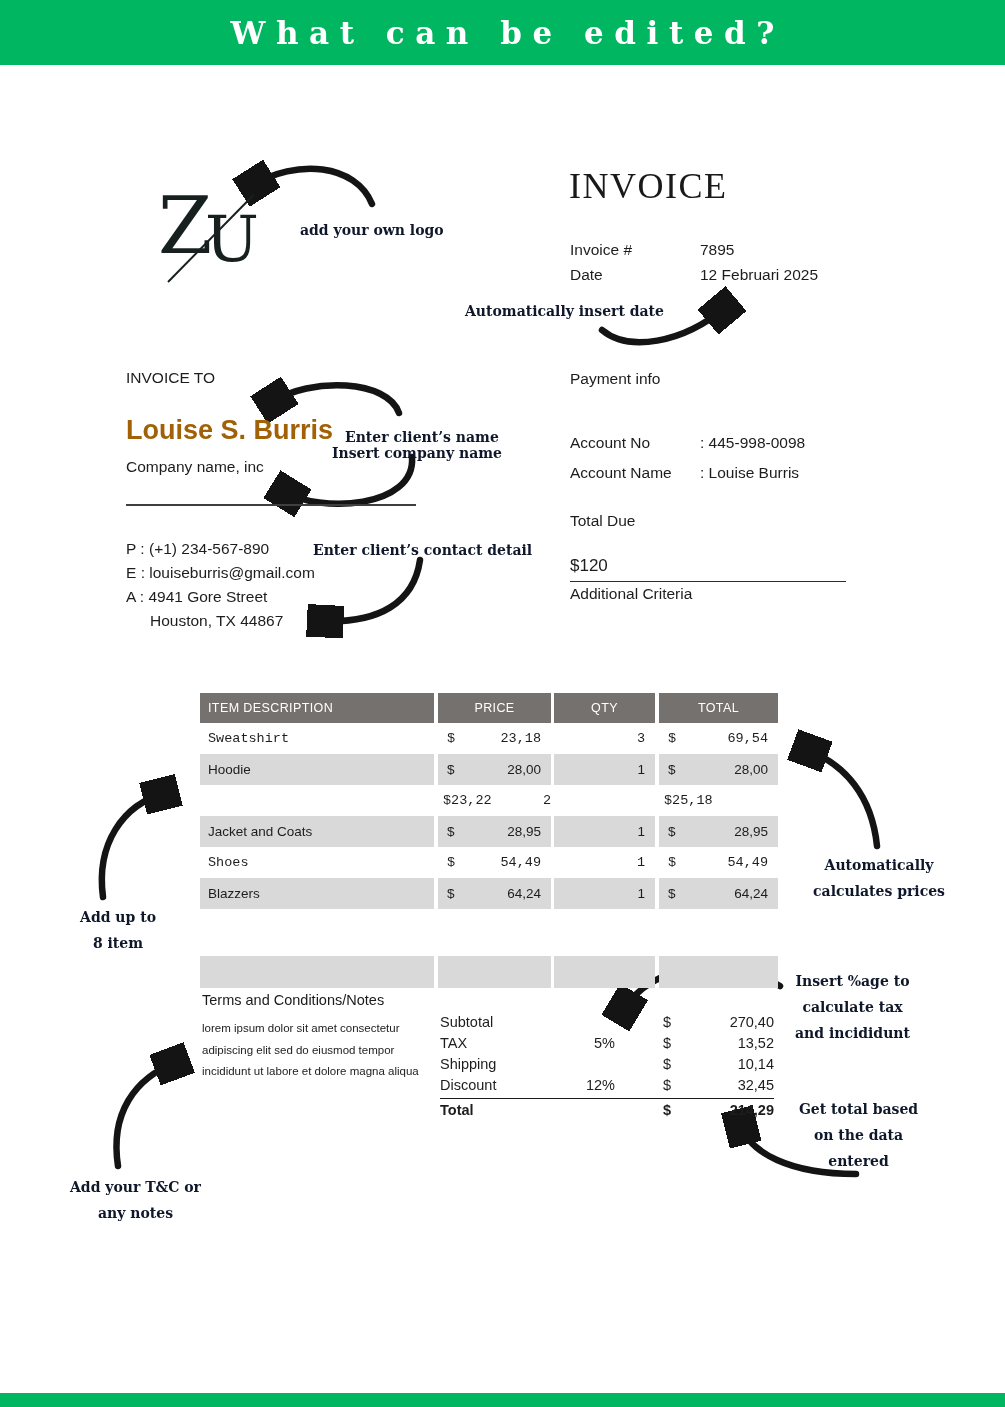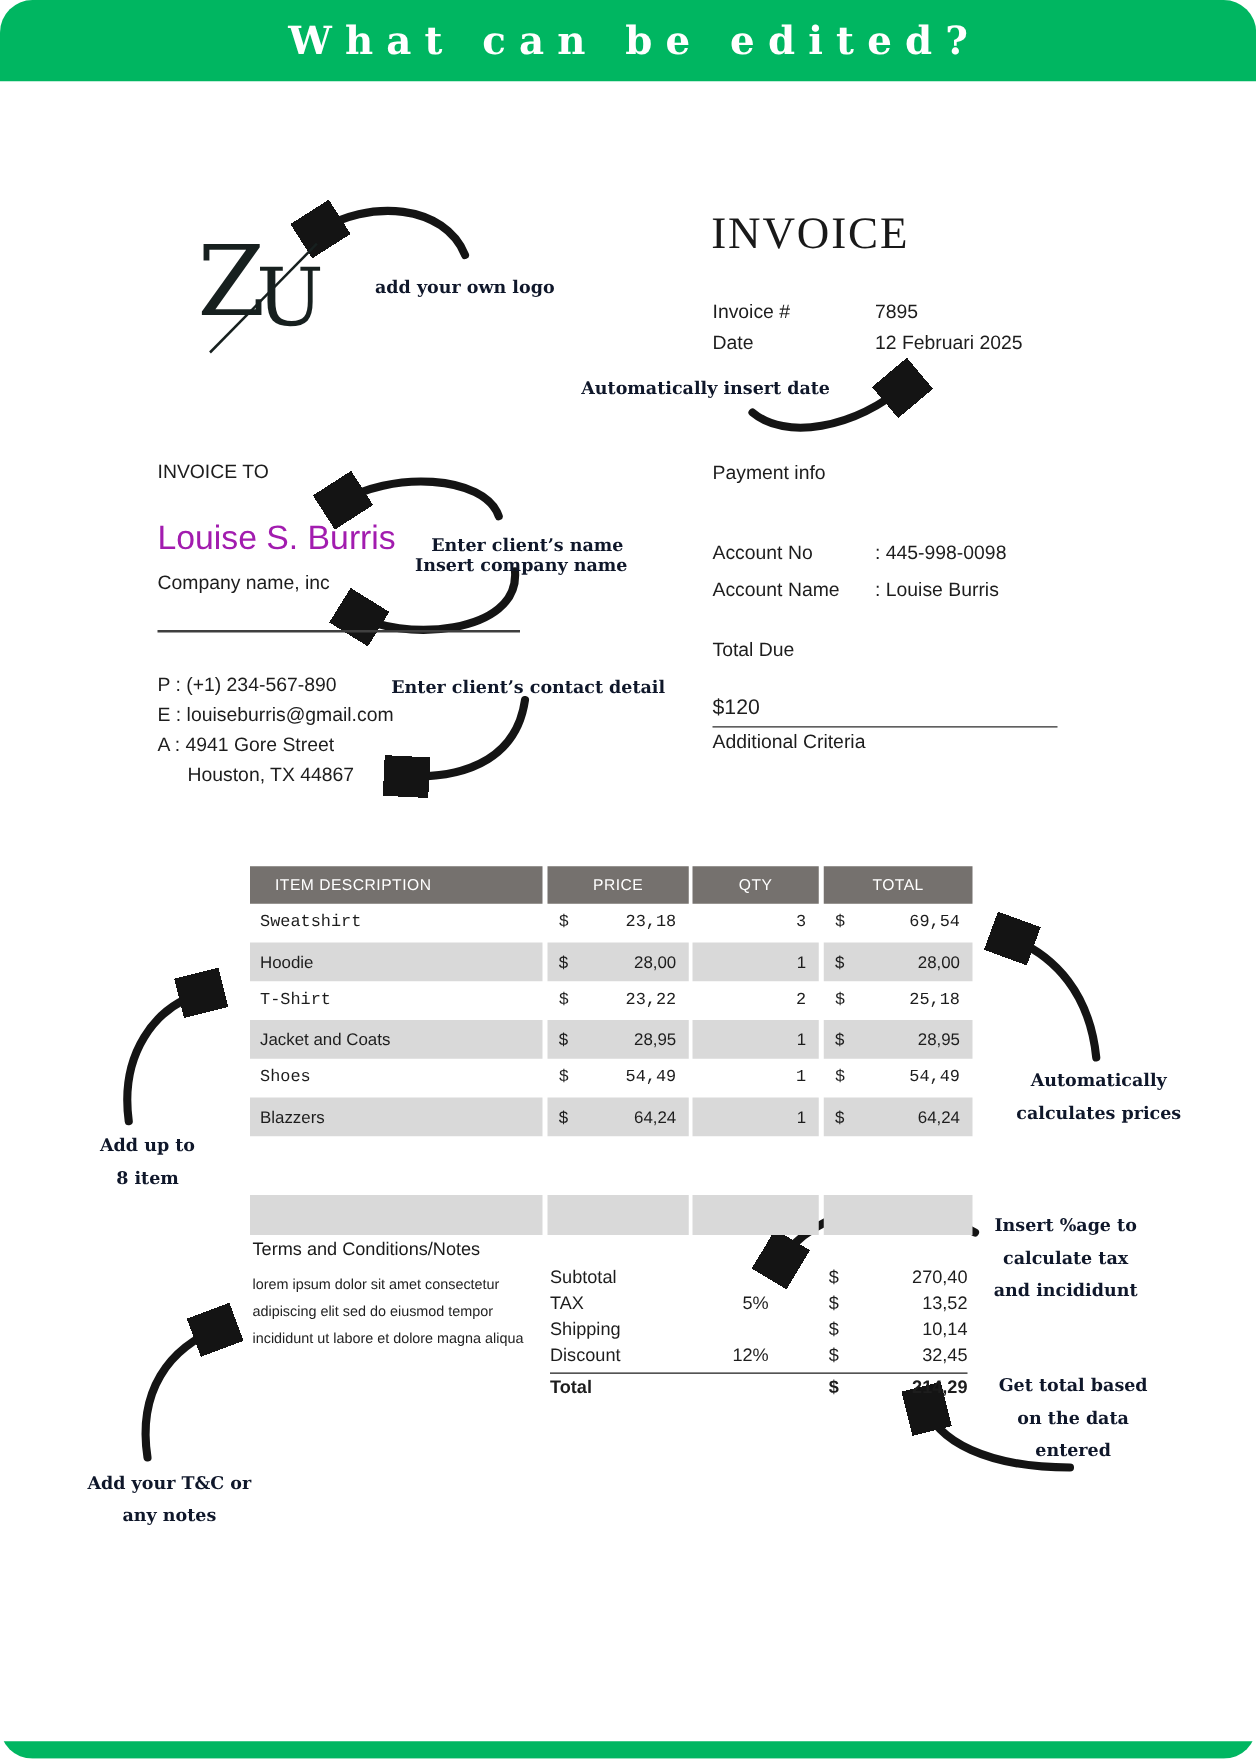--- a/index.html
+++ b/index.html
@@ -1,20 +1,20 @@
 <!DOCTYPE html>
 <html><head>
 <meta charset="utf-8">
 <style>
   * { margin:0; padding:0; box-sizing:border-box; }
   html,body { background:#ffffff; }
   .page {
     position:relative; width:1005px; height:1407px; margin:0 auto;
     background:#ffffff; overflow:hidden;
-    font-family:"Liberation Sans", sans-serif; color:#1d1d1d;border-radius:26px;
+    font-family:"Liberation Sans", sans-serif; color:#1d1d1d;
   }
   
   .banner {
     position:absolute; left:0; top:0; width:1005px; height:65px;
     background:#00b661; display:flex; align-items:center; justify-content:center;
   }
   .banner-title {
     font-family:"DejaVu Serif", serif; font-weight:bold; color:#ffffff;
     font-size:31px; letter-spacing:0.34em; padding-left:0.34em;
   }
@@ -40,21 +40,21 @@
   
   .inv-title {
     position:absolute; left:569px; top:165px;
     font-family:"Liberation Serif", serif; font-size:36px; letter-spacing:1.5px; color:#191919;
   }
   .meta { position:absolute; left:570px; top:237px; font-size:15.5px; line-height:25px; }
   .meta-row { display:flex; }
   .meta-label { width:130px; }
   
   .invoice-to { position:absolute; left:126px; top:369px; font-size:15.5px; }
-  .client-name { position:absolute; left:126px; top:415px; font-size:27px; font-weight:normal; color:#a21caf; }
+  .client-name { position:absolute; left:126px; top:415px; font-size:27px; font-weight:bold; color:#a16207; }
   .client-company { position:absolute; left:126px; top:458px; font-size:15.5px; }
   .client-rule { position:absolute; left:126px; top:504px; width:290px; border-top:2px solid #3f3f3f; }
   .contact { position:absolute; left:126px; top:537px; font-size:15.5px; line-height:24px; }
   .contact .indent { padding-left:24px; }
   
   .payment-heading { position:absolute; left:570px; top:370px; font-size:15.5px; }
   .payment-rows { position:absolute; left:570px; top:428px; font-size:15.5px; line-height:30px; }
   .payment-row { display:flex; }
   .payment-label { width:130px; }
   .total-due-label { position:absolute; left:570px; top:512px; font-size:15.5px; }
@@ -62,21 +62,21 @@
   .total-due-rule { position:absolute; left:570px; top:581px; width:276px; border-top:1.6px solid #2c2c2c; }
   .additional { position:absolute; left:570px; top:585px; font-size:15.5px; }
   
   .items-table { position:absolute; left:200px; top:693px; width:578px; }
   .t-head, .t-row, .t-empty {
     display:grid; grid-template-columns:234px 4px 113px 3px 101px 4px 119px;
   }
   .t-head { height:30px; }
   .th { background:#75716e; color:#ffffff; font-size:12.5px; letter-spacing:0.4px;
         display:flex; align-items:center; justify-content:center; }
-  .th-desc { justify-content:flex-start; padding-left:20px; }
+  .th-desc { justify-content:flex-start; padding-left:8px; }
   .t-row { height:31px; font-size:13.5px; }
   .t-row .cell { display:flex; align-items:center; }
   .t-row:nth-child(odd) .cell { background:#d9d9d9; }  
   .row-white .cell { background:transparent !important;font-family:Liberation Mono, monospace; }
   .row-gray  .cell { background:#d9d9d9; }
   .td-desc { padding-left:8px; }
   .td-money { justify-content:space-between; padding:0 10px 0 9px; }
   .td-qty { justify-content:flex-end; padding-right:10px; }
   .t-empty { height:32px; position:absolute; left:0; top:263px; width:578px; }
   .t-empty .cell { background:#d9d9d9; }
@@ -200,21 +200,20 @@
         <div></div>
       <div class="cell td-qty">1</div>
         <div></div>
       <div class="cell td-money">
           <span>$</span>
           <span>28,00</span>
         </div>
     </div>
 
     <div class="t-row row-white">
-      <div class="cell td-desc">T-Shirt</div>
         <div></div>
       <div class="cell td-money">
           <span>$</span>
           <span>23,22</span>
         </div>
         <div></div>
       <div class="cell td-qty">2</div>
         <div></div>
       <div class="cell td-money">
           <span>$</span>

